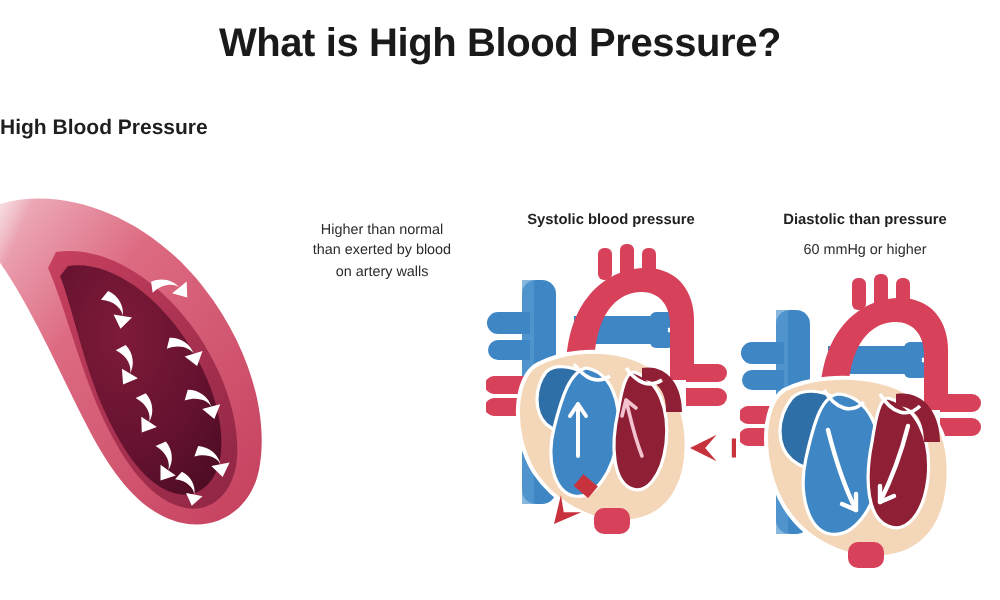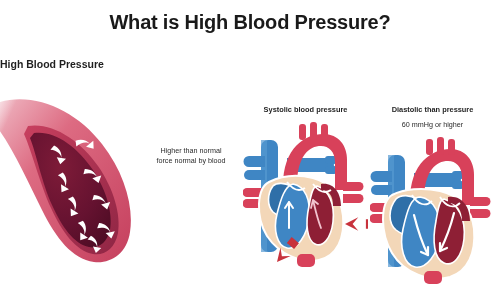--- a/index.html
+++ b/index.html
@@ -54,21 +54,20 @@
   }
   .artery-caption {
     position: absolute;
     left: 136px;
     top: 110px;
     width: 110px;
     text-align: center;
     font-size: 7.2px;
     line-height: 1.45;
     color: #2b2b2b;
-    margin-top: 36px;
   }
 
   
   .heart-panel {
     position: absolute;
     top: 88px;
     width: 125px;
     margin-top: 13px;
   }
   .heart-panel.systolic { left: 243px; }
@@ -182,21 +181,22 @@
           <path d="M0,-4 C7,-6 14,-3 17,2 L22,-1 L21,9 L12,5 L17,2 C14,-1 7,-2 0,3 Z"></path>
         </g>
       </g>
 
       <rect x="0" y="0" width="56" height="50" fill="url(#gFade)"></rect>
     </svg>
   </div>
 
   <div class="artery-caption">
     <div>Higher than normal</div>
-    <div>force normal by blood</div>
+    <div>than exerted by blood</div>
+    <div>on artery walls</div>
   </div>
 
   <div class="heart-panel systolic">
     <div class="heart-head">Systolic blood pressure</div>
 
     <div class="heart-figure">
       <svg width="125" height="150" viewBox="0 0 125 150">
 
         <g>
           <rect x="18" y="20" width="17" height="112" rx="7" fill="#3f86c4"></rect>

